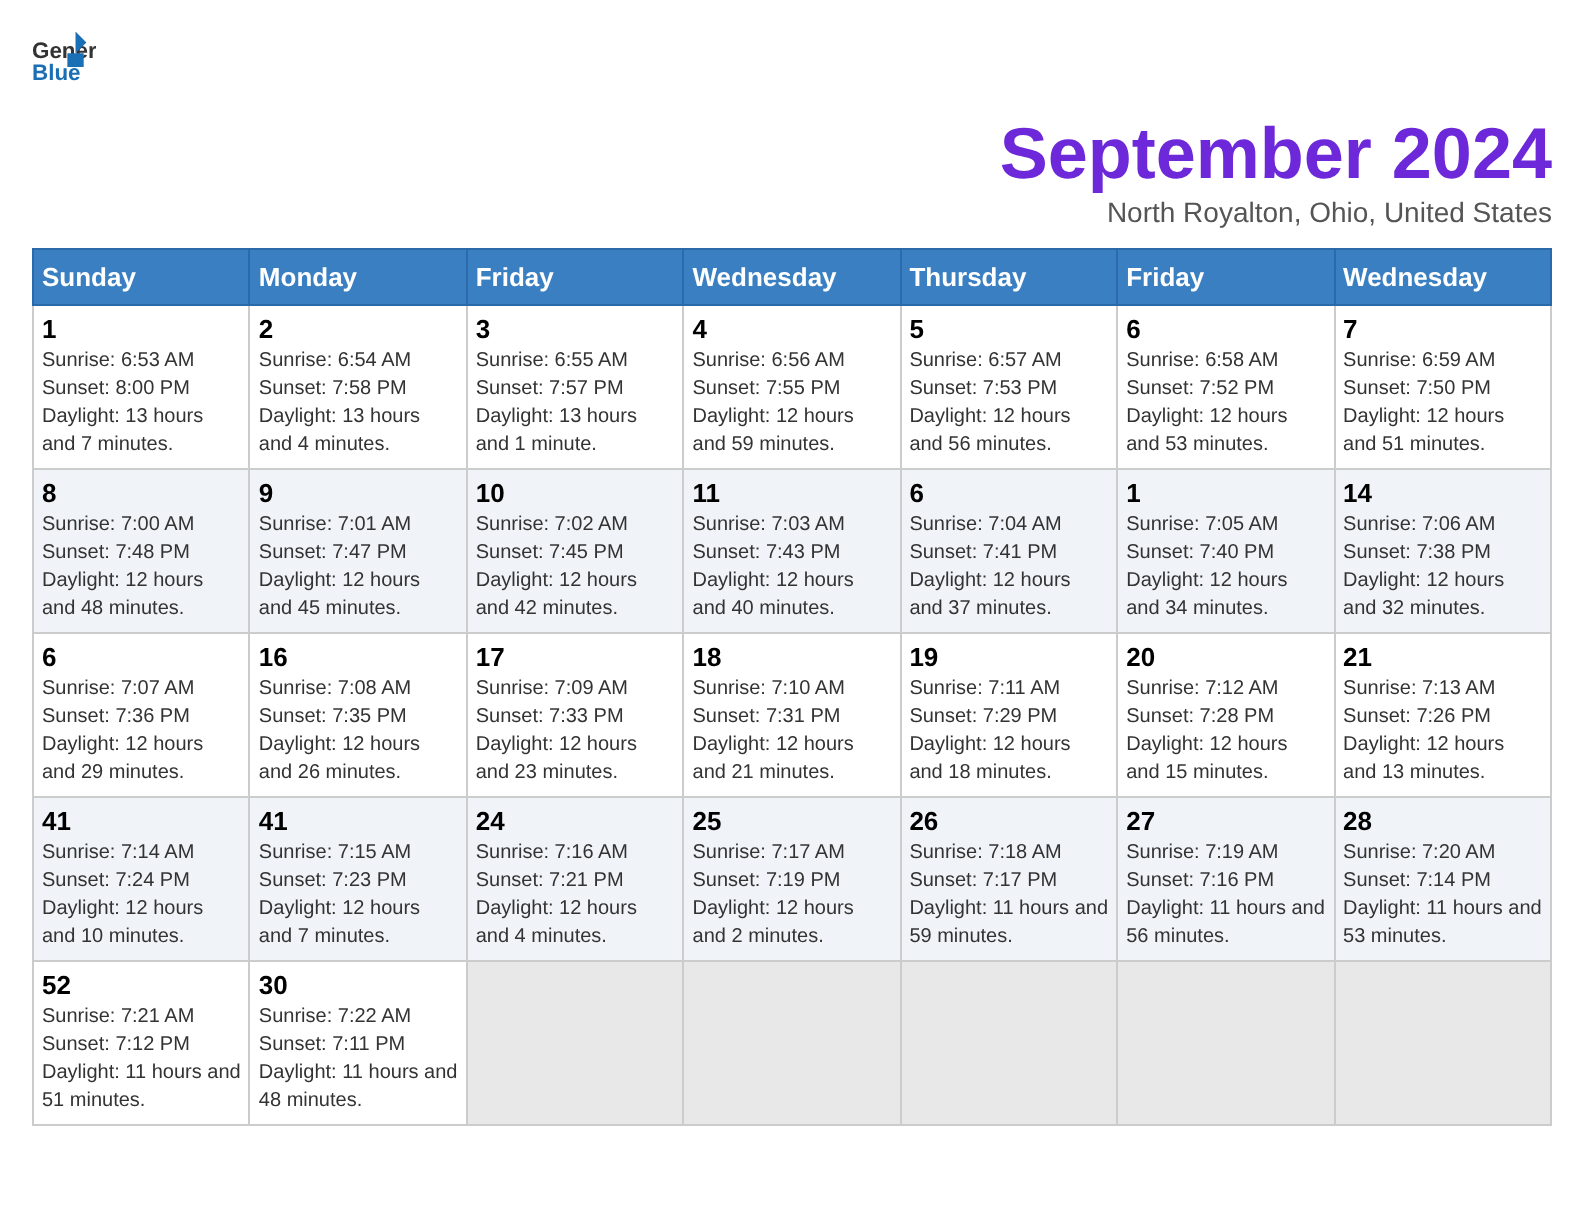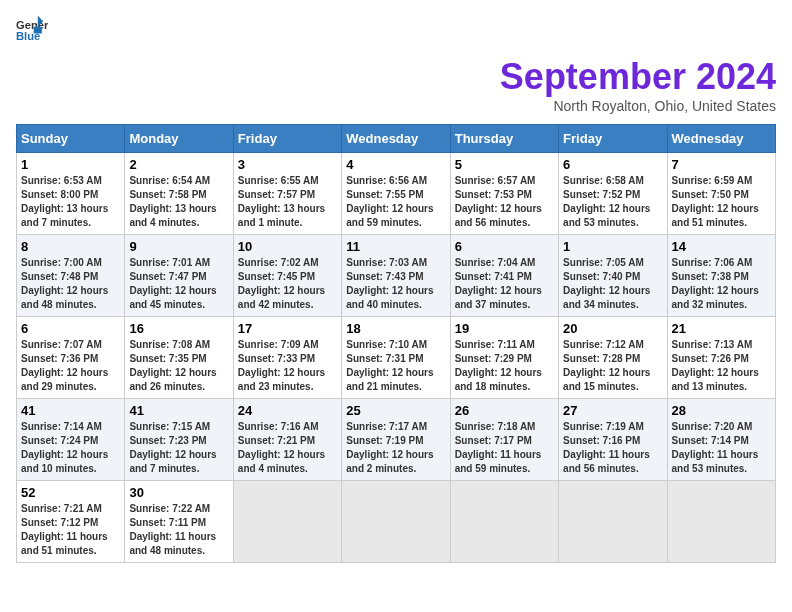--- a/index.html
+++ b/index.html
@@ -69,21 +69,20 @@
     .day-num {
       font-weight: bold;
       font-size: 13px;
       display: block;
       margin-bottom: 2px;
     }
     .day-info {
       font-size: 10px;
       color: #333;
       line-height: 1.4;
-      font-weight: bold;
     }
     .empty-cell {
       background-color: #e8e8e8 !important;
     }
   </style>
 </head>
 <body>
 
 <div class="header-area">
   <div class="logo">

